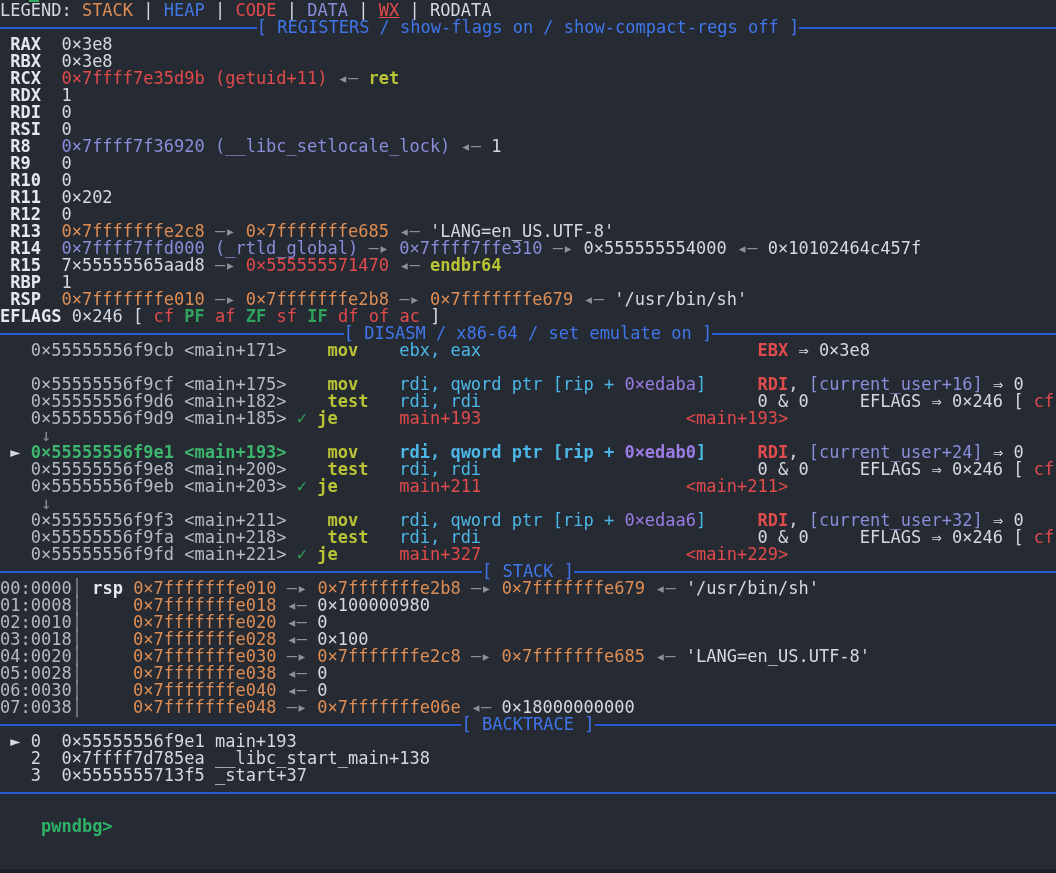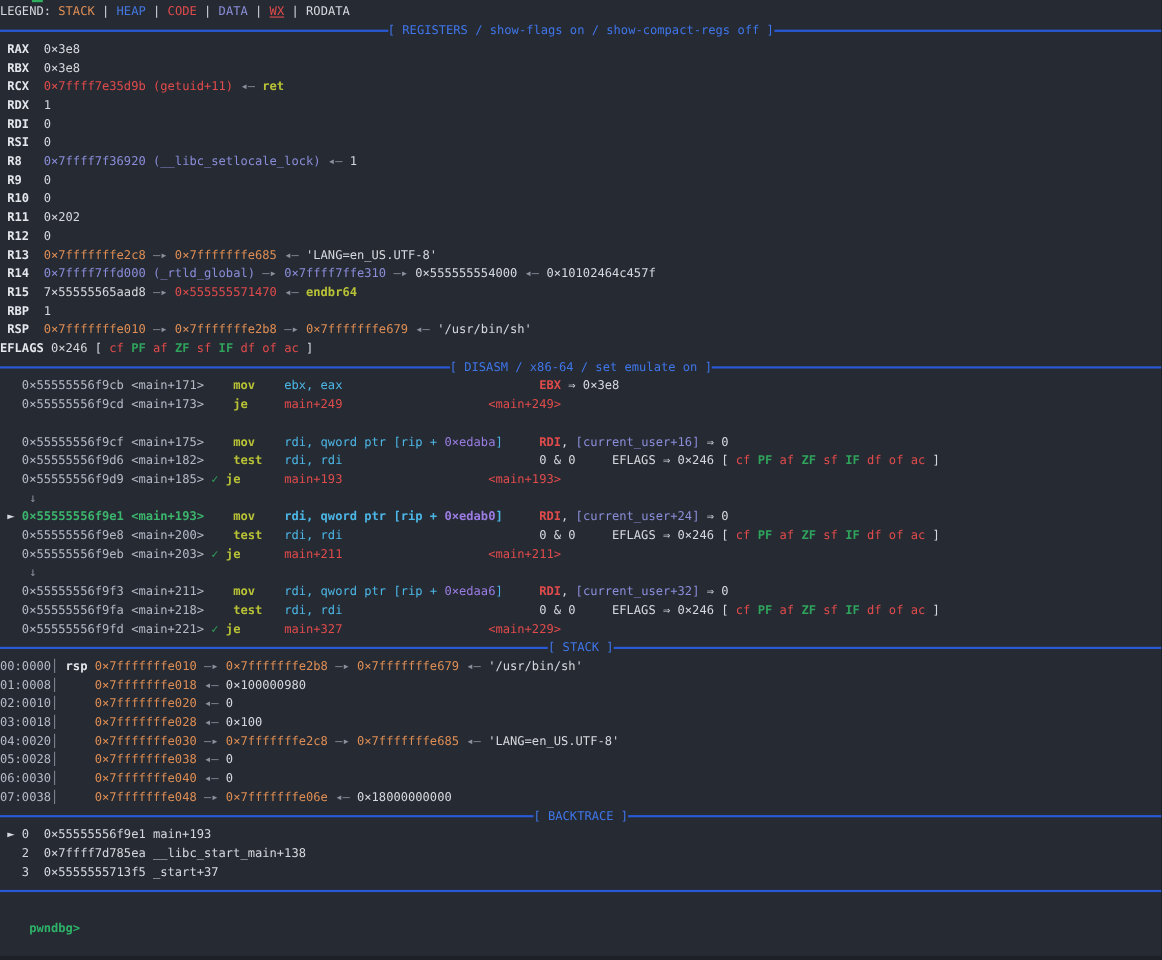--- a/index.html
+++ b/index.html
@@ -1,21 +1,21 @@
 <!DOCTYPE html>
 <html><head>
 <meta charset="utf-8">
 <style>
   html,body{margin:0;padding:0;background:#1a1d23;}
   .screen{
     position:relative;
     width:1056px;height:873px;
     background:#262a33;
     font-family:"DejaVu Sans Mono",monospace;
-    font-size:11px;
+    font-size:17px;
     line-height:17px;
     padding-top:2px;
     box-sizing:border-box;
     overflow:hidden;
   }
   .row{height:17px;white-space:pre;}
   .hdr{display:flex;align-items:center;}
   .hline{flex:1;height:2px;background:#2a59d6;}
   .htext{color:#3f76e9;white-space:pre;}
   .t{color:#d5d8de}
@@ -71,21 +71,20 @@
       <div class="row"><span class="b"> RBP  </span><span class="t">1</span></div>
       <div class="row"><span class="b"> RSP  </span><span class="o">0×7fffffffe010</span><span class="dim"> —▸ </span><span class="o">0×7fffffffe2b8</span><span class="dim"> —▸ </span><span class="o">0×7fffffffe679</span><span class="dim"> ◂— </span><span class="t">'/usr/bin/sh'</span></div>
       <div class="row"><span class="b">EFLAGS</span><span class="t"> 0×246 [ </span><span class="r">cf</span><span class="t"> </span><span class="fg">PF</span><span class="t"> </span><span class="r">af</span><span class="t"> </span><span class="fg">ZF</span><span class="t"> </span><span class="r">sf</span><span class="t"> </span><span class="fg">IF</span><span class="t"> </span><span class="r">df</span><span class="t"> </span><span class="r">of</span><span class="t"> </span><span class="r">ac</span><span class="t"> ]</span></div>
     </div>
 
   <div class="row hdr">
     <span class="hline"></span><span class="htext">[ DISASM / x86-64 / set emulate on ]</span><span class="hline"></span>
   </div>
   <div>
       <div class="row"><span class="t">   </span><span class="adr">0×55555556f9cb &lt;main+171&gt;</span><span class="t">    </span><span class="m">mov</span><span class="t">    </span><span class="c">ebx, eax</span><span class="t">                           </span><span class="rb">EBX</span><span class="t"> ⇒ 0×3e8</span></div>
-      <div class="row"><span class="t">   </span><span class="adr">0×55555556f9cd &lt;main+173&gt;</span><span class="t">    </span><span class="m">je</span><span class="t">     </span><span class="r">main+249</span><span class="t">                    </span><span class="r">&lt;main+249&gt;</span></div>
       <div class="row"></div>
       <div class="row"><span class="t">   </span><span class="adr">0×55555556f9cf &lt;main+175&gt;</span><span class="t">    </span><span class="m">mov</span><span class="t">    </span><span class="c">rdi, qword ptr [rip + </span><span class="v">0×edaba</span><span class="c">]</span><span class="t">     </span><span class="rb">RDI</span><span class="t">, </span><span class="p">[current_user+16]</span><span class="t"> ⇒ 0</span></div>
       <div class="row"><span class="t">   </span><span class="adr">0×55555556f9d6 &lt;main+182&gt;</span><span class="t">    </span><span class="m">test</span><span class="t">   </span><span class="c">rdi, rdi</span><span class="t">                           </span><span class="t">0 &amp; 0     EFLAGS ⇒ 0×246 [ </span><span class="r">cf</span><span class="t"> </span><span class="fg">PF</span><span class="t"> </span><span class="r">af</span><span class="t"> </span><span class="fg">ZF</span><span class="t"> </span><span class="r">sf</span><span class="t"> </span><span class="fg">IF</span><span class="t"> </span><span class="r">df</span><span class="t"> </span><span class="r">of</span><span class="t"> </span><span class="r">ac</span><span class="t"> ]</span></div>
       <div class="row"><span class="t">   </span><span class="adr">0×55555556f9d9 &lt;main+185&gt;</span><span class="t"> </span><span class="g">✓</span><span class="t"> </span><span class="m">je</span><span class="t">      </span><span class="r">main+193</span><span class="t">                    </span><span class="r">&lt;main+193&gt;</span></div>
       <div class="row"><span class="t">    </span><span class="dim">↓</span></div>
       <div class="row"><span class="t"> ► </span><span class="gb">0×55555556f9e1 &lt;main+193&gt;</span><span class="t">    </span><span class="m">mov</span><span class="t">    </span><span class="cb">rdi, qword ptr [rip + </span><span class="vb">0×edab0</span><span class="cb">]</span><span class="t">     </span><span class="rb">RDI</span><span class="t">, </span><span class="p">[current_user+24]</span><span class="t"> ⇒ 0</span></div>
       <div class="row"><span class="t">   </span><span class="adr">0×55555556f9e8 &lt;main+200&gt;</span><span class="t">    </span><span class="m">test</span><span class="t">   </span><span class="c">rdi, rdi</span><span class="t">                           </span><span class="t">0 &amp; 0     EFLAGS ⇒ 0×246 [ </span><span class="r">cf</span><span class="t"> </span><span class="fg">PF</span><span class="t"> </span><span class="r">af</span><span class="t"> </span><span class="fg">ZF</span><span class="t"> </span><span class="r">sf</span><span class="t"> </span><span class="fg">IF</span><span class="t"> </span><span class="r">df</span><span class="t"> </span><span class="r">of</span><span class="t"> </span><span class="r">ac</span><span class="t"> ]</span></div>
       <div class="row"><span class="t">   </span><span class="adr">0×55555556f9eb &lt;main+203&gt;</span><span class="t"> </span><span class="g">✓</span><span class="t"> </span><span class="m">je</span><span class="t">      </span><span class="r">main+211</span><span class="t">                    </span><span class="r">&lt;main+211&gt;</span></div>
       <div class="row"><span class="t">    </span><span class="dim">↓</span></div>
       <div class="row"><span class="t">   </span><span class="adr">0×55555556f9f3 &lt;main+211&gt;</span><span class="t">    </span><span class="m">mov</span><span class="t">    </span><span class="c">rdi, qword ptr [rip + </span><span class="v">0×edaa6</span><span class="c">]</span><span class="t">     </span><span class="rb">RDI</span><span class="t">, </span><span class="p">[current_user+32]</span><span class="t"> ⇒ 0</span></div>

